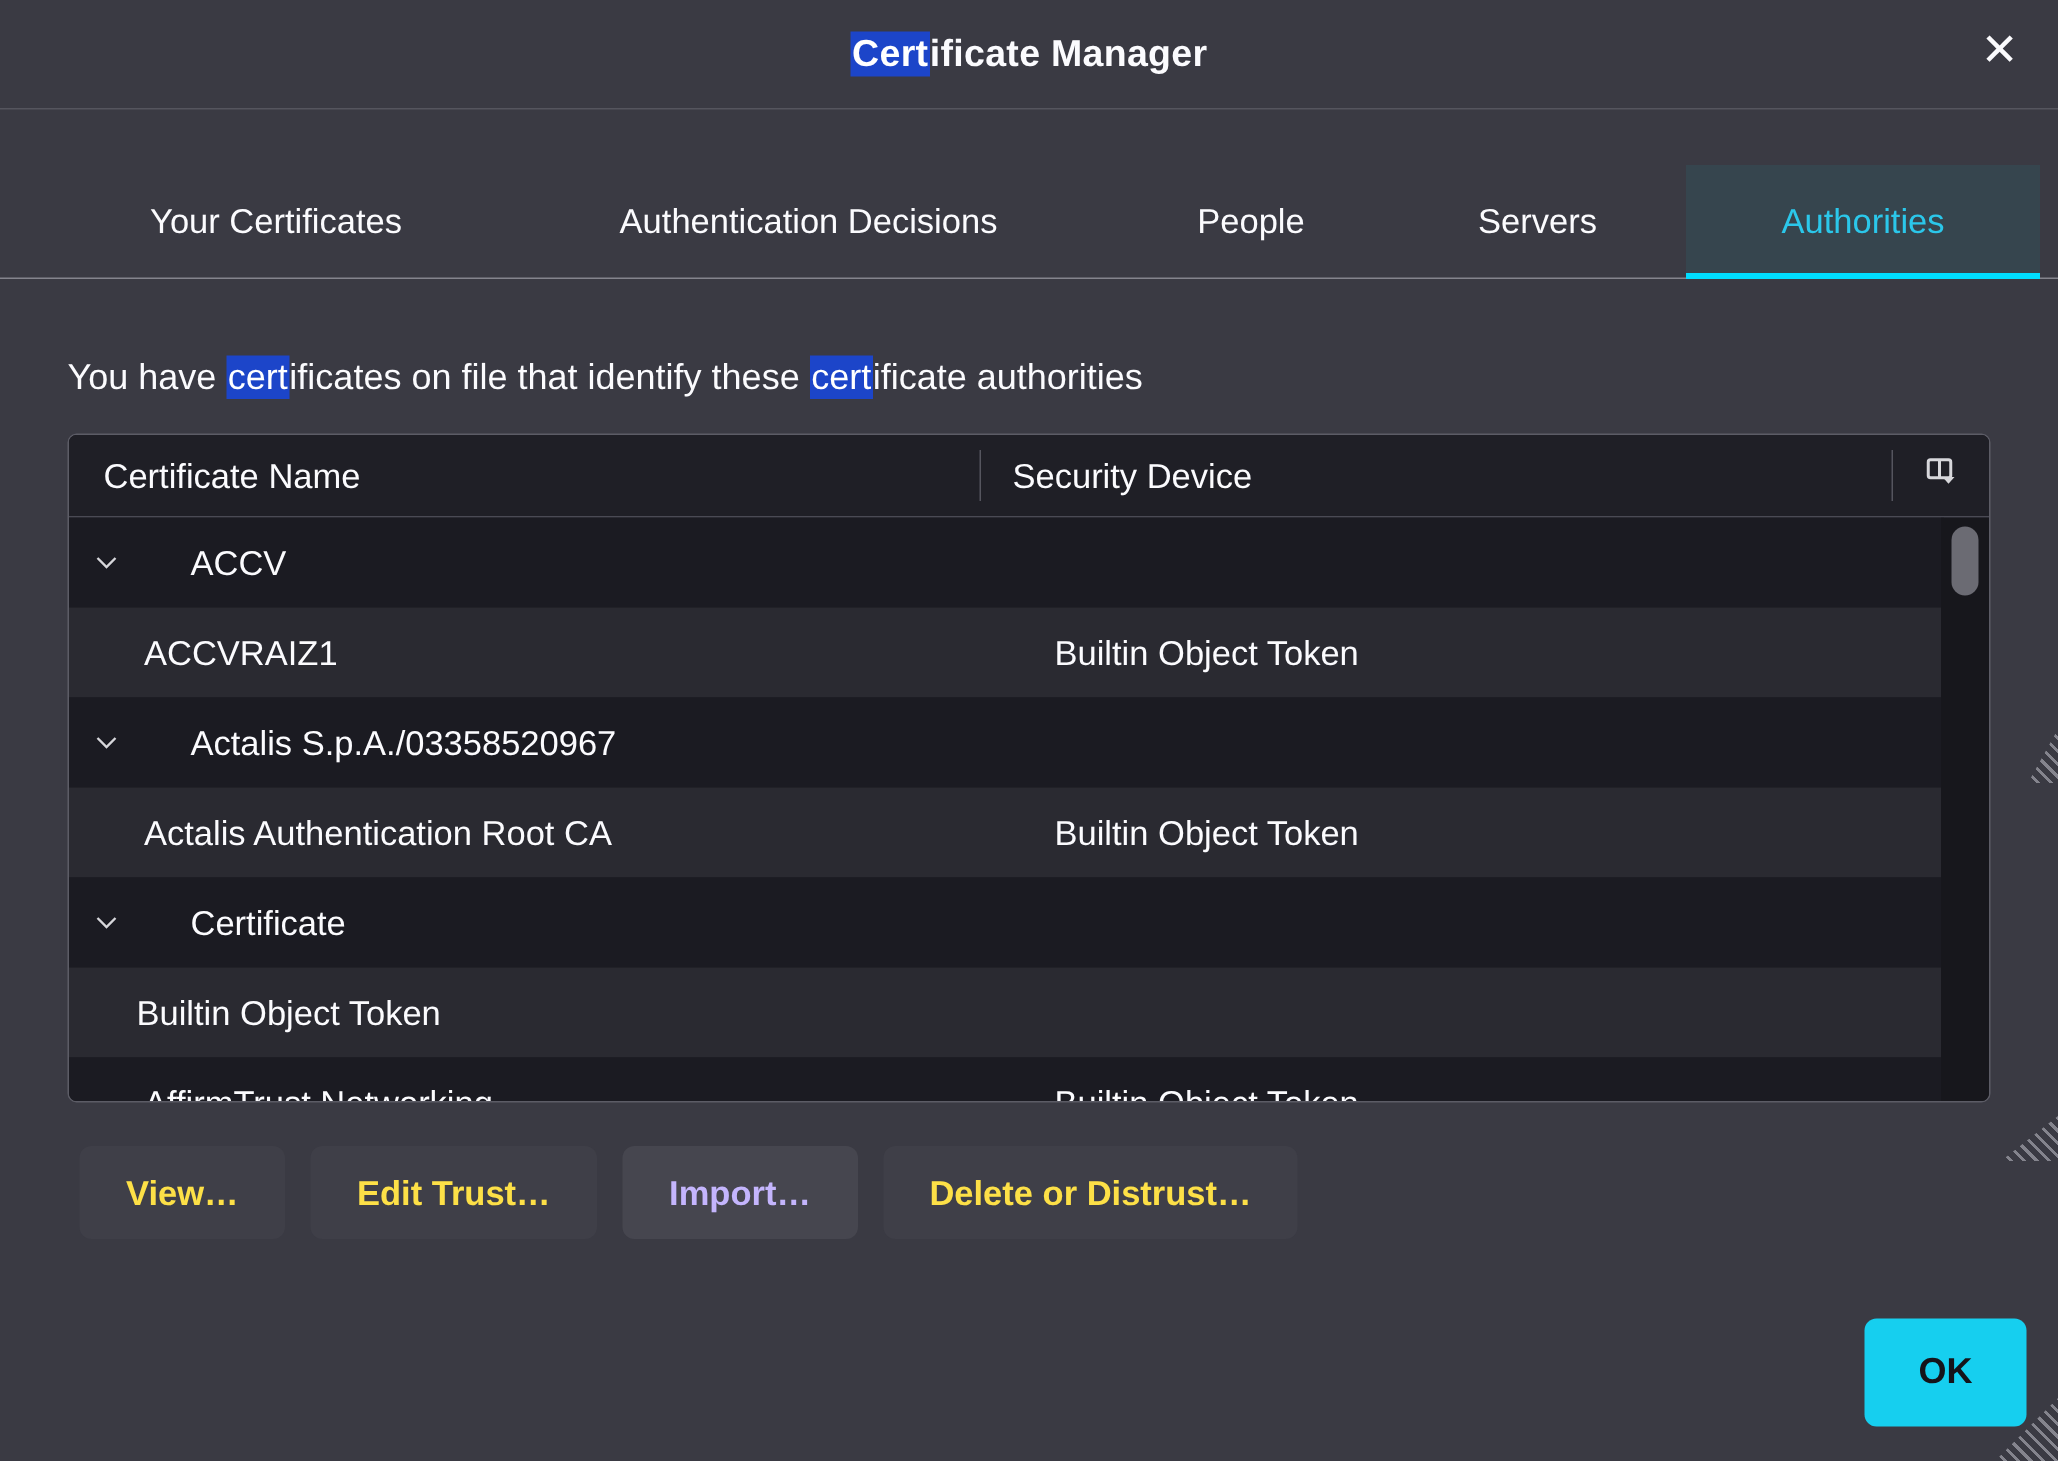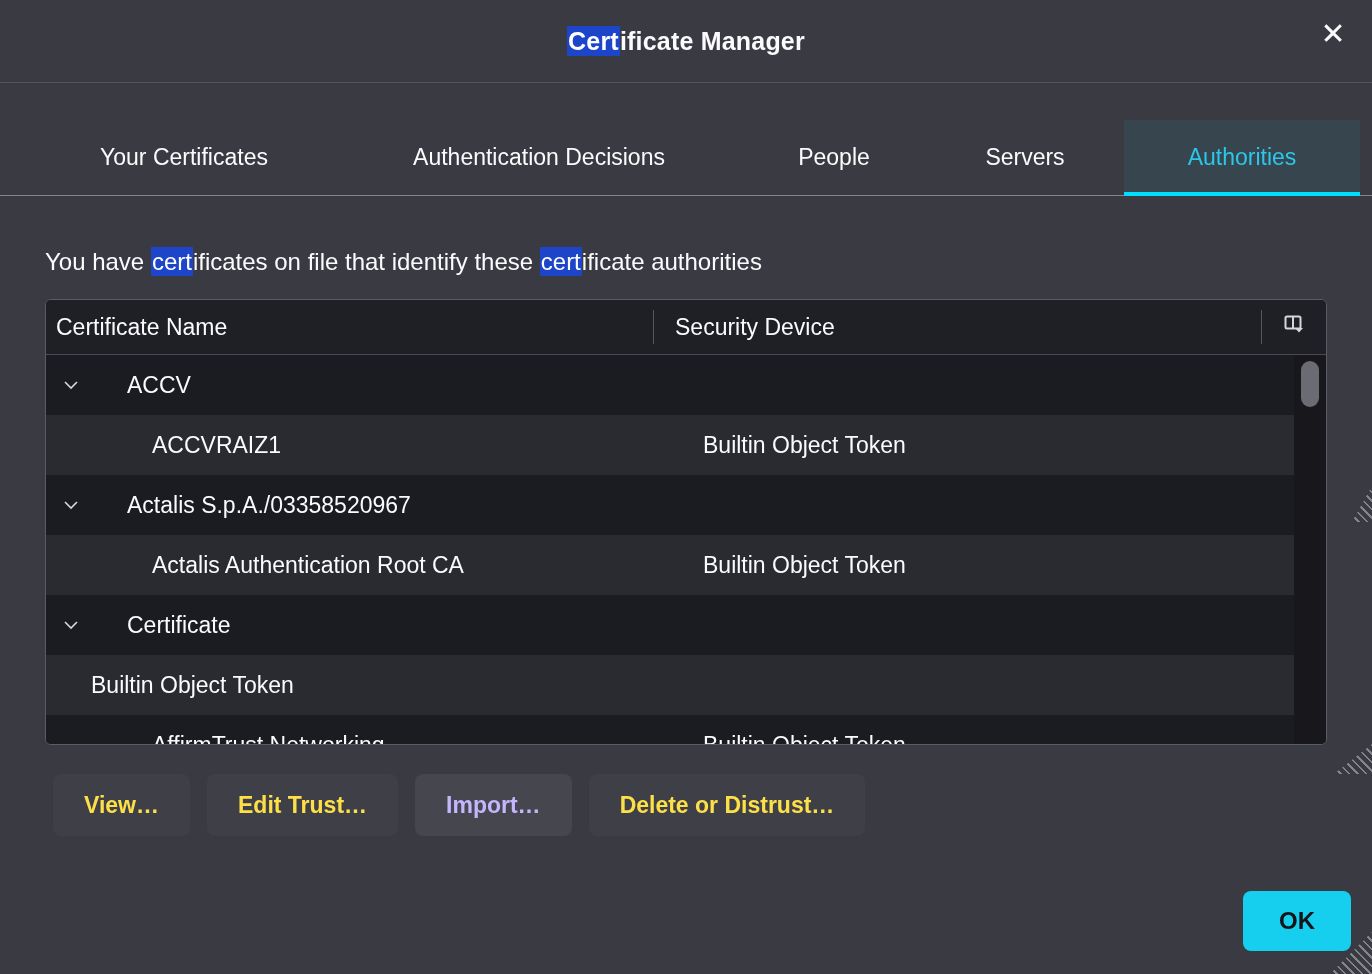--- a/index.html
+++ b/index.html
@@ -5,21 +5,21 @@
   * { margin:0; padding:0; box-sizing:border-box; }
   html,body { width:1372px; height:974px; overflow:hidden; }
   body {
     background:#3a3a43;
     color:#fbfbfe;
     font-family:"Liberation Sans", sans-serif;
     position:relative;
   }
   
   .titlebar {
-    height:83px;
+    height:73px;
     border-bottom:1px solid #55555e;
     display:flex; align-items:center; justify-content:center;
     position:relative;
   }
   .title { font-size:25px; font-weight:bold; letter-spacing:.2px; }
   .hl { background:#1c45c9; color:#fff; padding:1px 1px; }
   .close-btn {
     position:absolute; right:16px; top:10px;
     width:46px; height:46px;
     display:flex; align-items:center; justify-content:center;
@@ -53,60 +53,60 @@
     border:1px solid #5c5c66; border-radius:6px;
     overflow:hidden; position:relative;
     font-size:23px;
     background:#17171c;
   }
   .thead {
     height:55px; background:#1f1f26;
     display:flex; align-items:center;
     border-bottom:1px solid #4a4a54;
   }
-  .th-name { flex:0 0 607px; padding-left:10px; }
+  .th-name { flex:0 0 607px; padding-left:23px; }
   .th-device { flex:1 1 auto; padding-left:21px; }
   .vdiv { width:1px; height:34px; background:#55555e; }
   .th-picker {
     flex:0 0 64px; display:flex; align-items:center; justify-content:center;
   }
   .tbody { position:relative; height:391px; overflow:hidden; }
   .scrolltrack {
     position:absolute; top:0; right:0; bottom:0; width:32px; background:#17171c;
   }
   .scrollthumb {
     position:absolute; top:6px; left:7px; width:18px; height:46px;
     background:#6b6b73; border-radius:9px;
   }
   .row {
     width:1250px; height:60px; display:flex; align-items:center;
   }
   .row:nth-child(odd){ background:#1b1b22; }
   .row:nth-child(even){ background:#2a2a31; }
   .cell-name { flex:0 0 612px; display:flex; align-items:center;gap:36px; }
   .row.group .cell-name { padding-left:17px; }
-  .row.cert  .cell-name { padding-left:106px; }
+  .row.cert  .cell-name { padding-left:50px; }
   .cell-device { flex:1 1 auto; padding-left:45px; }
   .chev { margin-right:12px; display:flex; align-items:center; }
   
   .actions {
     margin:29px 0 0 53px;
     display:flex; gap:17px;
   }
   .btn {
     height:62px; border-radius:8px; border:none;
     background:#46464f; color:#c4b5fd;
     font-family:"Liberation Sans", sans-serif;
     font-size:23px; font-weight:bold;
     padding:0 31px;
   }
   .btn:disabled { background:#3f3f48; color:#fde047; }
   .ok-btn {
     position:absolute; right:21px; bottom:23px;
-    width:108px; height:60px; border-radius:8px; border:none;
+    width:108px; height:72px; border-radius:8px; border:none;
     background:#16cfef; color:#15141a;
     font-family:"Liberation Sans", sans-serif;
     font-size:24px; font-weight:bold;
   }
   
   .grip {
     position:absolute;
     background:repeating-linear-gradient(45deg,#3a3a43 0 4px,#84848d 4px 6px);
   }
   .grip-corner {

